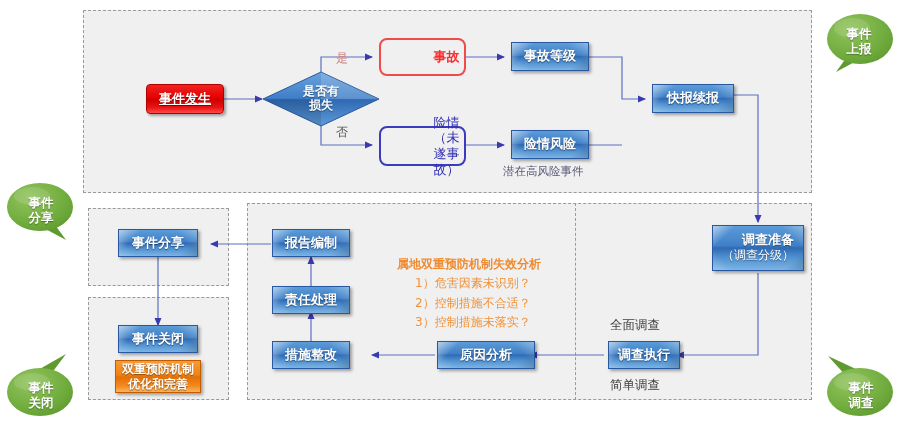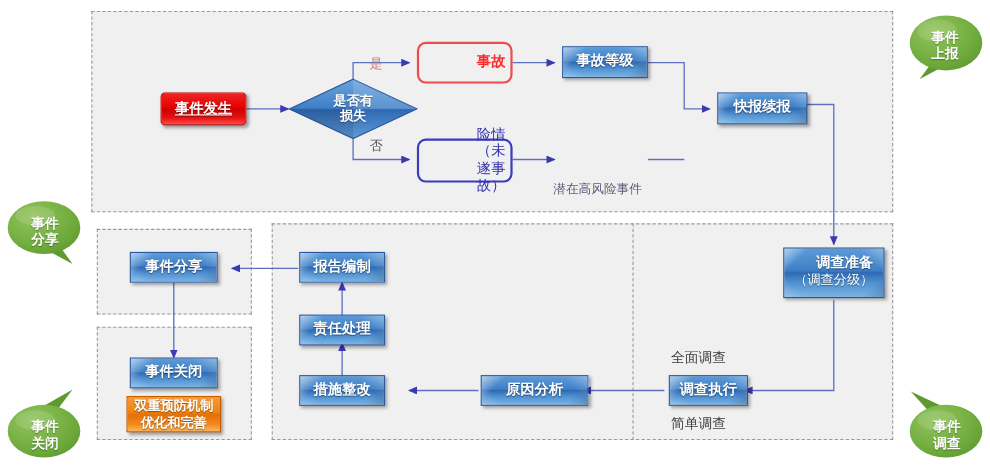--- a/index.html
+++ b/index.html
@@ -167,20 +167,23 @@
   <div class="boxout blue" style="left:379px;top:126px;width:87px;height:40px;">
     <span>
       <span>险情</span><br>
       <span>（未遂事故）</span>
     </span>
   </div>
 
   <div class="box3d" style="left:511px;top:42px;width:78px;height:29px;">
     <span class="lbl">事故等级</span>
   </div>
+  <div class="box3d" style="left:511px;top:130px;width:78px;height:29px;">
+    <span class="lbl">险情风险</span>
+  </div>
   <div class="txt small" style="left:503px;top:164px;">潜在高风险事件</div>
 
   <div class="box3d" style="left:652px;top:84px;width:82px;height:29px;">
     <span class="lbl">快报续报</span>
   </div>
 
   <div class="box3d" style="left:712px;top:225px;width:92px;height:46px;">
     <span class="lbl">
       <span>调查准备</span><br>
       <span style="font-weight:normal;font-size:12px;">（调查分级）</span>
@@ -212,20 +215,26 @@
   <div class="box3d" style="left:118px;top:325px;width:80px;height:28px;">
     <span class="lbl">事件关闭</span>
   </div>
   <div class="boxorange" style="left:115px;top:360px;width:86px;height:33px;">
     <span>
       <span>双重预防机制</span><br>
       <span>优化和完善</span>
     </span>
   </div>
 
+  <div class="note" style="left:397px;top:255px;">
+    <div class="nhead">属地双重预防机制失效分析</div>
+    <div style="padding-left:18px;">1）危害因素未识别？</div>
+    <div style="padding-left:18px;">2）控制措施不合适？</div>
+    <div style="padding-left:18px;">3）控制措施未落实？</div>
+  </div>
 
   <div class="callout tl" style="left:822px;top:6px;">
     <svg width="74" height="74" viewBox="0 0 74 74" style="position:absolute;left:0;top:0;">
       <defs>
         <radialGradient id="gg1" cx="35%" cy="30%" r="80%">
           <stop offset="0%" stop-color="#92c45e"></stop>
             <stop offset="70%" stop-color="#6fab3c"></stop>
             <stop offset="100%" stop-color="#5f9a31"></stop>
         </radialGradient>
       </defs>

